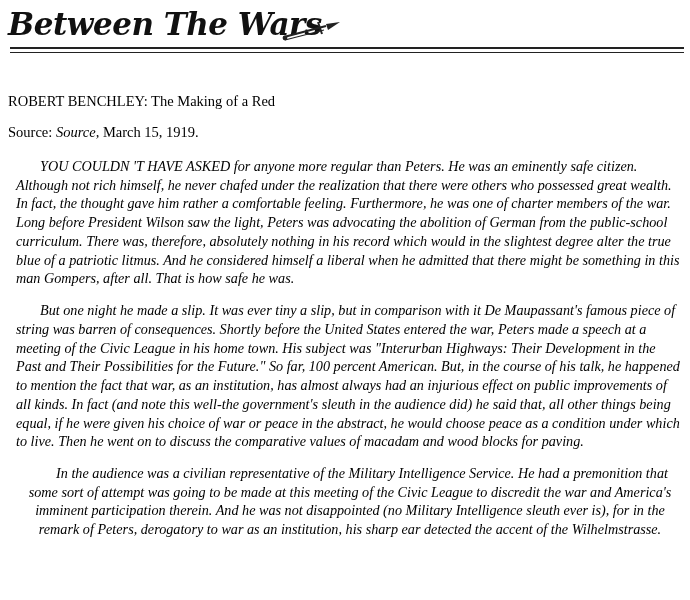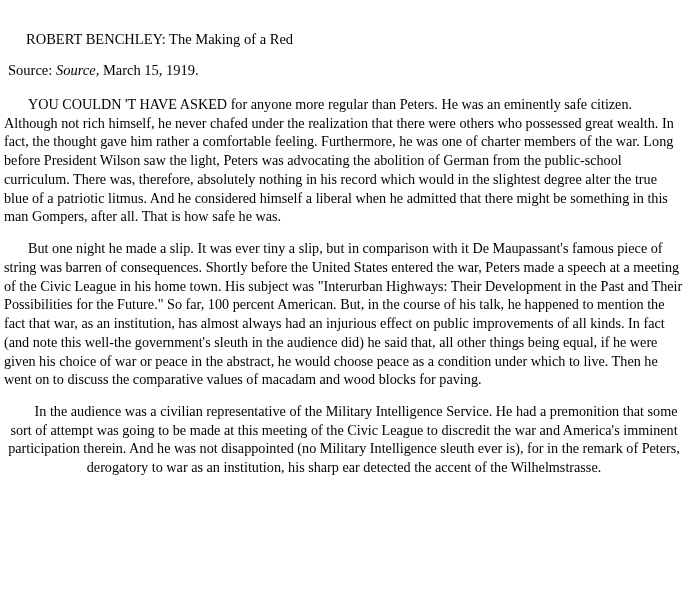--- a/index.html
+++ b/index.html
@@ -67,34 +67,35 @@
     margin: 22px 0 0 0;
     line-height: 1.2;
   }
   
   .meta {
     padding: 0 6px 0 6px;
   }
   .byline {
     font-size: 14.5px;
     margin-top: 31px;
-    margin-left: 20px;
+    margin-left: 2px;
   }
   .source {
     font-size: 14.5px;
     margin-top: 14px;
     margin-left: 2px;
   }
   .source .pub {
     font-style: italic;
   }
   
   .body-text {
-    padding: 0 6px 0 4px;
+    padding: 0 6px 0 16px;
     margin-top: 16px;
+    font-style: italic;
   }
   .body-text p {
     font-size: 14.2px;
     line-height: 1.32;
     margin: 0 0 13px 0;
     text-align: left;
     text-indent: 24px;
   }
   .body-text p:last-child {
     margin-bottom: 0;
@@ -102,20 +103,32 @@
   }
   .nowrap-clip {
     overflow: hidden;
   }
 </style>
 </head>
 <body>
 
 <div class="page">
 
+  <div class="masthead">
+    <span class="masthead-title">Between The Wars</span>
+    <svg class="sword" viewBox="0 0 60 26" xmlns="http://www.w3.org/2000/svg">
+      <line x1="2" y1="17" x2="44" y2="6" stroke="#222" stroke-width="2.2"></line>
+      <line x1="3" y1="20" x2="42" y2="10" stroke="#222" stroke-width="1.2"></line>
+      <polygon points="44,4 58,2 46,10" fill="#222"></polygon>
+      <line x1="36" y1="2" x2="40" y2="14" stroke="#222" stroke-width="2"></line>
+      <circle cx="3" cy="18" r="2.4" fill="#222"></circle>
+    </svg>
+    <div class="masthead-rule"></div>
+    <div class="masthead-rule thin"></div>
+  </div>
 
 
   <div class="meta">
     <div class="byline">ROBERT BENCHLEY: The Making of a Red</div>
     <div class="source">
       <span>Source:</span>
       <span class="pub">Source,</span>
       <span>March 15, 1919.</span>
     </div>
   </div>

